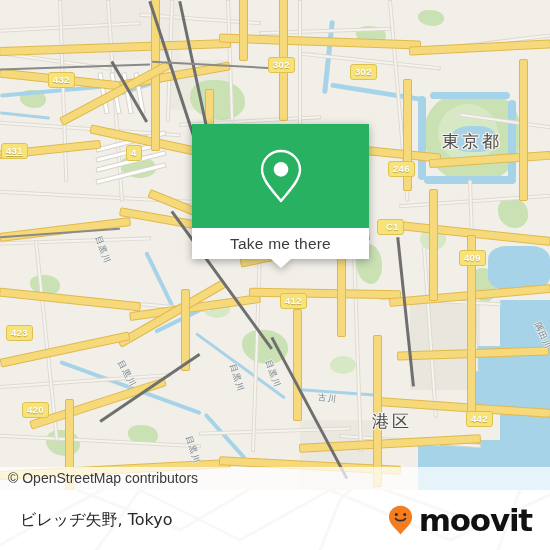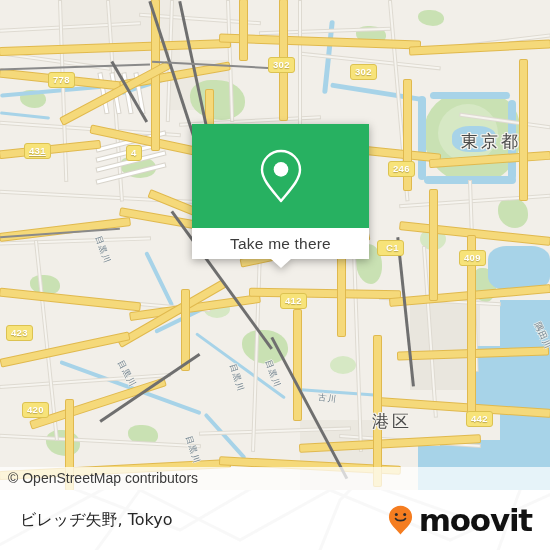--- a/index.html
+++ b/index.html
@@ -283,46 +283,46 @@
     <div class="rail" style="left:272px;top:336px;width:160px;transform:rotate(62deg);transform-origin:left center;"></div>
     <div class="rail" style="left:100px;top:420px;width:120px;transform:rotate(-34deg);transform-origin:left center;"></div>
     <div class="rail" style="left:398px;top:236px;width:150px;transform:rotate(84deg);transform-origin:left center;"></div>
     <div class="rail-l" style="left:0;top:66px;width:150px;transform:rotate(-2deg);"></div>
     <div class="rail-l" style="left:152px;top:64px;width:120px;transform:rotate(3deg);"></div>
     <div class="rail-l" style="left:0;top:232px;width:120px;transform:rotate(-4deg);"></div>
     <div class="rail" style="left:112px;top:60px;width:70px;transform:rotate(60deg);transform-origin:left center;"></div>
   </div>
 
   <div class="layer">
-    <span class="shield" style="left:48px;top:72px;">778</span>
-    <span class="shield" style="left:24px;top:143px;text-decoration:underline;">431</span>
+    <span class="shield" style="left:48px;top:72px;">432</span>
+    <span class="shield" style="left:1px;top:143px;text-decoration:underline;">431</span>
     <span class="shield" style="left:126px;top:145px;">4</span>
     <span class="shield" style="left:268px;top:57px;">302</span>
     <span class="shield" style="left:350px;top:64px;">302</span>
     <span class="shield" style="left:388px;top:161px;">246</span>
-    <span class="shield" style="left:377px;top:240px;padding-left:8px;">C1</span>
+    <span class="shield" style="left:377px;top:219px;padding-left:8px;">C1</span>
     <span class="shield" style="left:459px;top:250px;">409</span>
     <span class="shield" style="left:280px;top:293px;">412</span>
     <span class="shield" style="left:6px;top:325px;">423</span>
     <span class="shield" style="left:22px;top:402px;">420</span>
     <span class="shield" style="left:466px;top:411px;">442</span>
   </div>
 
   <div class="layer">
     <span class="rlabel" style="left:112px;top:368px;transform:rotate(62deg);">目黒川</span>
     <span class="rlabel" style="left:222px;top:372px;transform:rotate(72deg);">目黒川</span>
     <span class="rlabel" style="left:258px;top:368px;transform:rotate(70deg);">目黒川</span>
     <span class="rlabel" style="left:178px;top:444px;transform:rotate(72deg);">目黒川</span>
     <span class="rlabel" style="left:528px;top:330px;transform:rotate(66deg);">隅田川</span>
     <span class="rlabel" style="left:318px;top:393px;transform:rotate(8deg);">古川</span>
     <span class="rlabel" style="left:88px;top:244px;transform:rotate(70deg);">目黒川</span>
   </div>
 
   <div class="layer">
-    <span class="place place-lg" style="left:461px;top:130px;text-align:center;">東京都</span>
+    <span class="place place-lg" style="left:442px;top:130px;text-align:center;">東京都</span>
     <span class="place place-lg" style="left:372px;top:410px;">港区</span>
   </div>
 
   <div id="attrib">© OpenStreetMap contributors</div>
 </div>
 
 <div id="callout">
   <div id="callout-green">
     <svg id="pin-icon" viewBox="0 0 44 54">
       <path d="M22 2 C11.5 2 3 10.4 3 20.8 C3 31 14 42 22 52 C30 42 41 31 41 20.8 C41 10.4 32.5 2 22 2 Z" fill="none" stroke="#ffffff" stroke-width="2.4" stroke-linejoin="round"></path>

